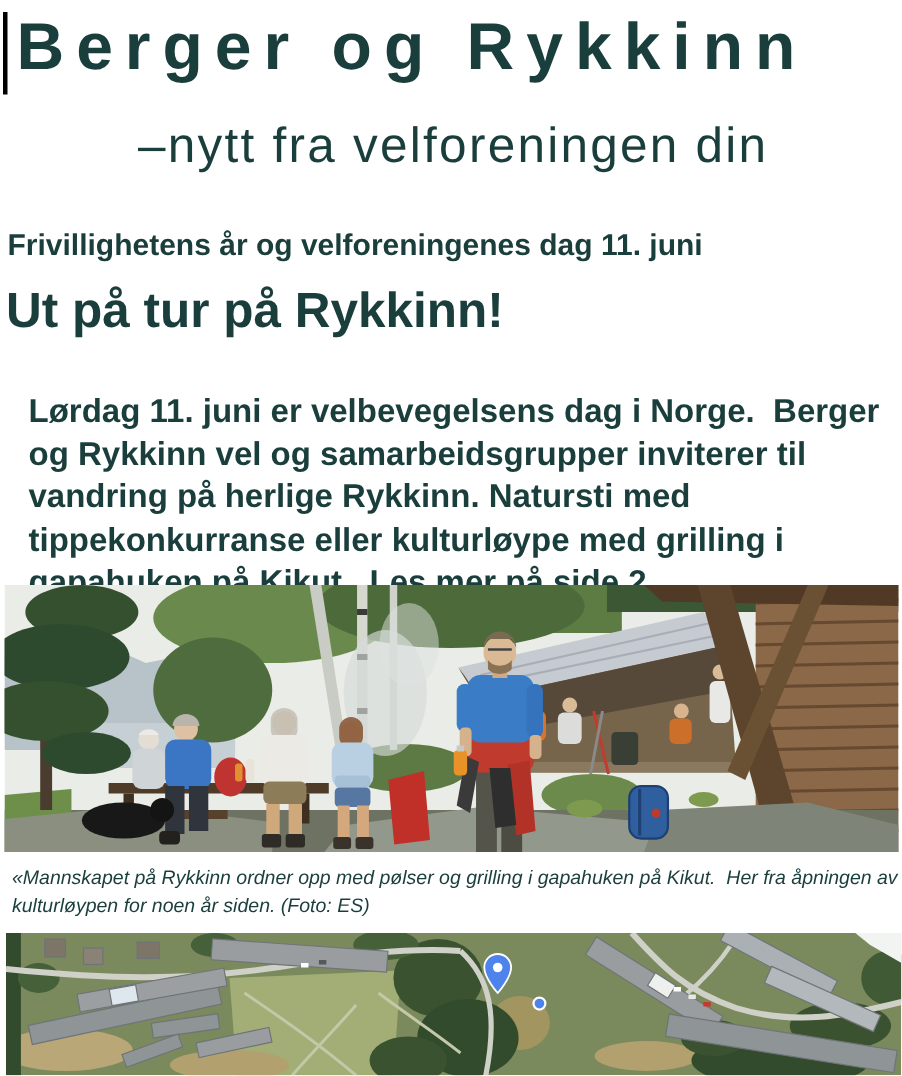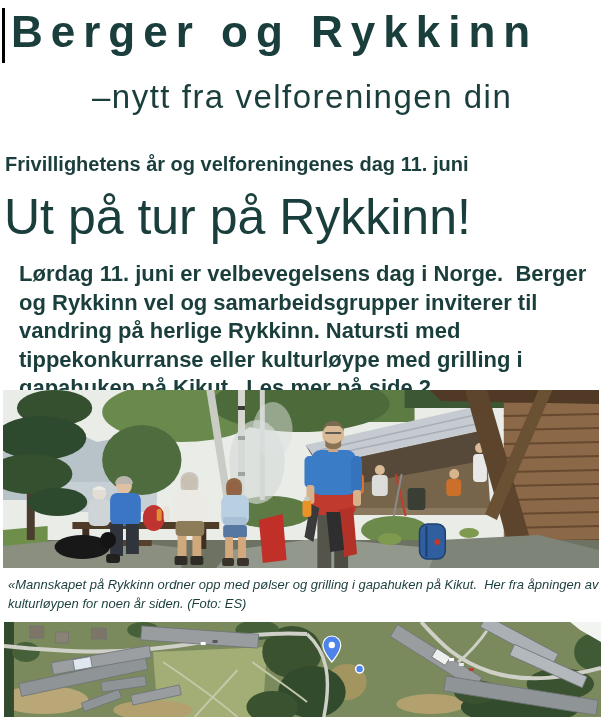--- a/index.html
+++ b/index.html
@@ -17,21 +17,21 @@
     position:absolute;left:92px;top:80px;
     font-size:33px;font-weight:400;letter-spacing:1.5px;line-height:1.0;
     color:var(--accent,#1a3e3c);white-space:nowrap;text-align:center;
   }
   .kicker{
     position:absolute;left:5px;top:153px;margin:0;
     font-size:20px;font-weight:bold;white-space:nowrap;color:var(--accent,#1a3e3c);
   }
   .headline{
     position:absolute;left:4px;top:188px;margin:0;
-    font-size:50px;font-weight:normal;white-space:nowrap;color:var(--accent,#1a3e3c);
+    font-size:33px;font-weight:bold;white-space:nowrap;color:var(--accent,#1a3e3c);
   }
   .body-text{
     position:absolute;left:19px;top:260px;margin:0;width:594px;
     font-size:22px;font-weight:bold;line-height:28.6px;
     white-space:pre-wrap;color:var(--accent,#1a3e3c);
   }
   .photo-figure{position:absolute;left:3px;top:390px;width:596px;height:178px;margin:0;}
   .photo-figure svg{display:block;width:100%;height:100%;}
   .photo-caption{
     position:absolute;left:4px;top:571px;width:595px;margin:4px;

